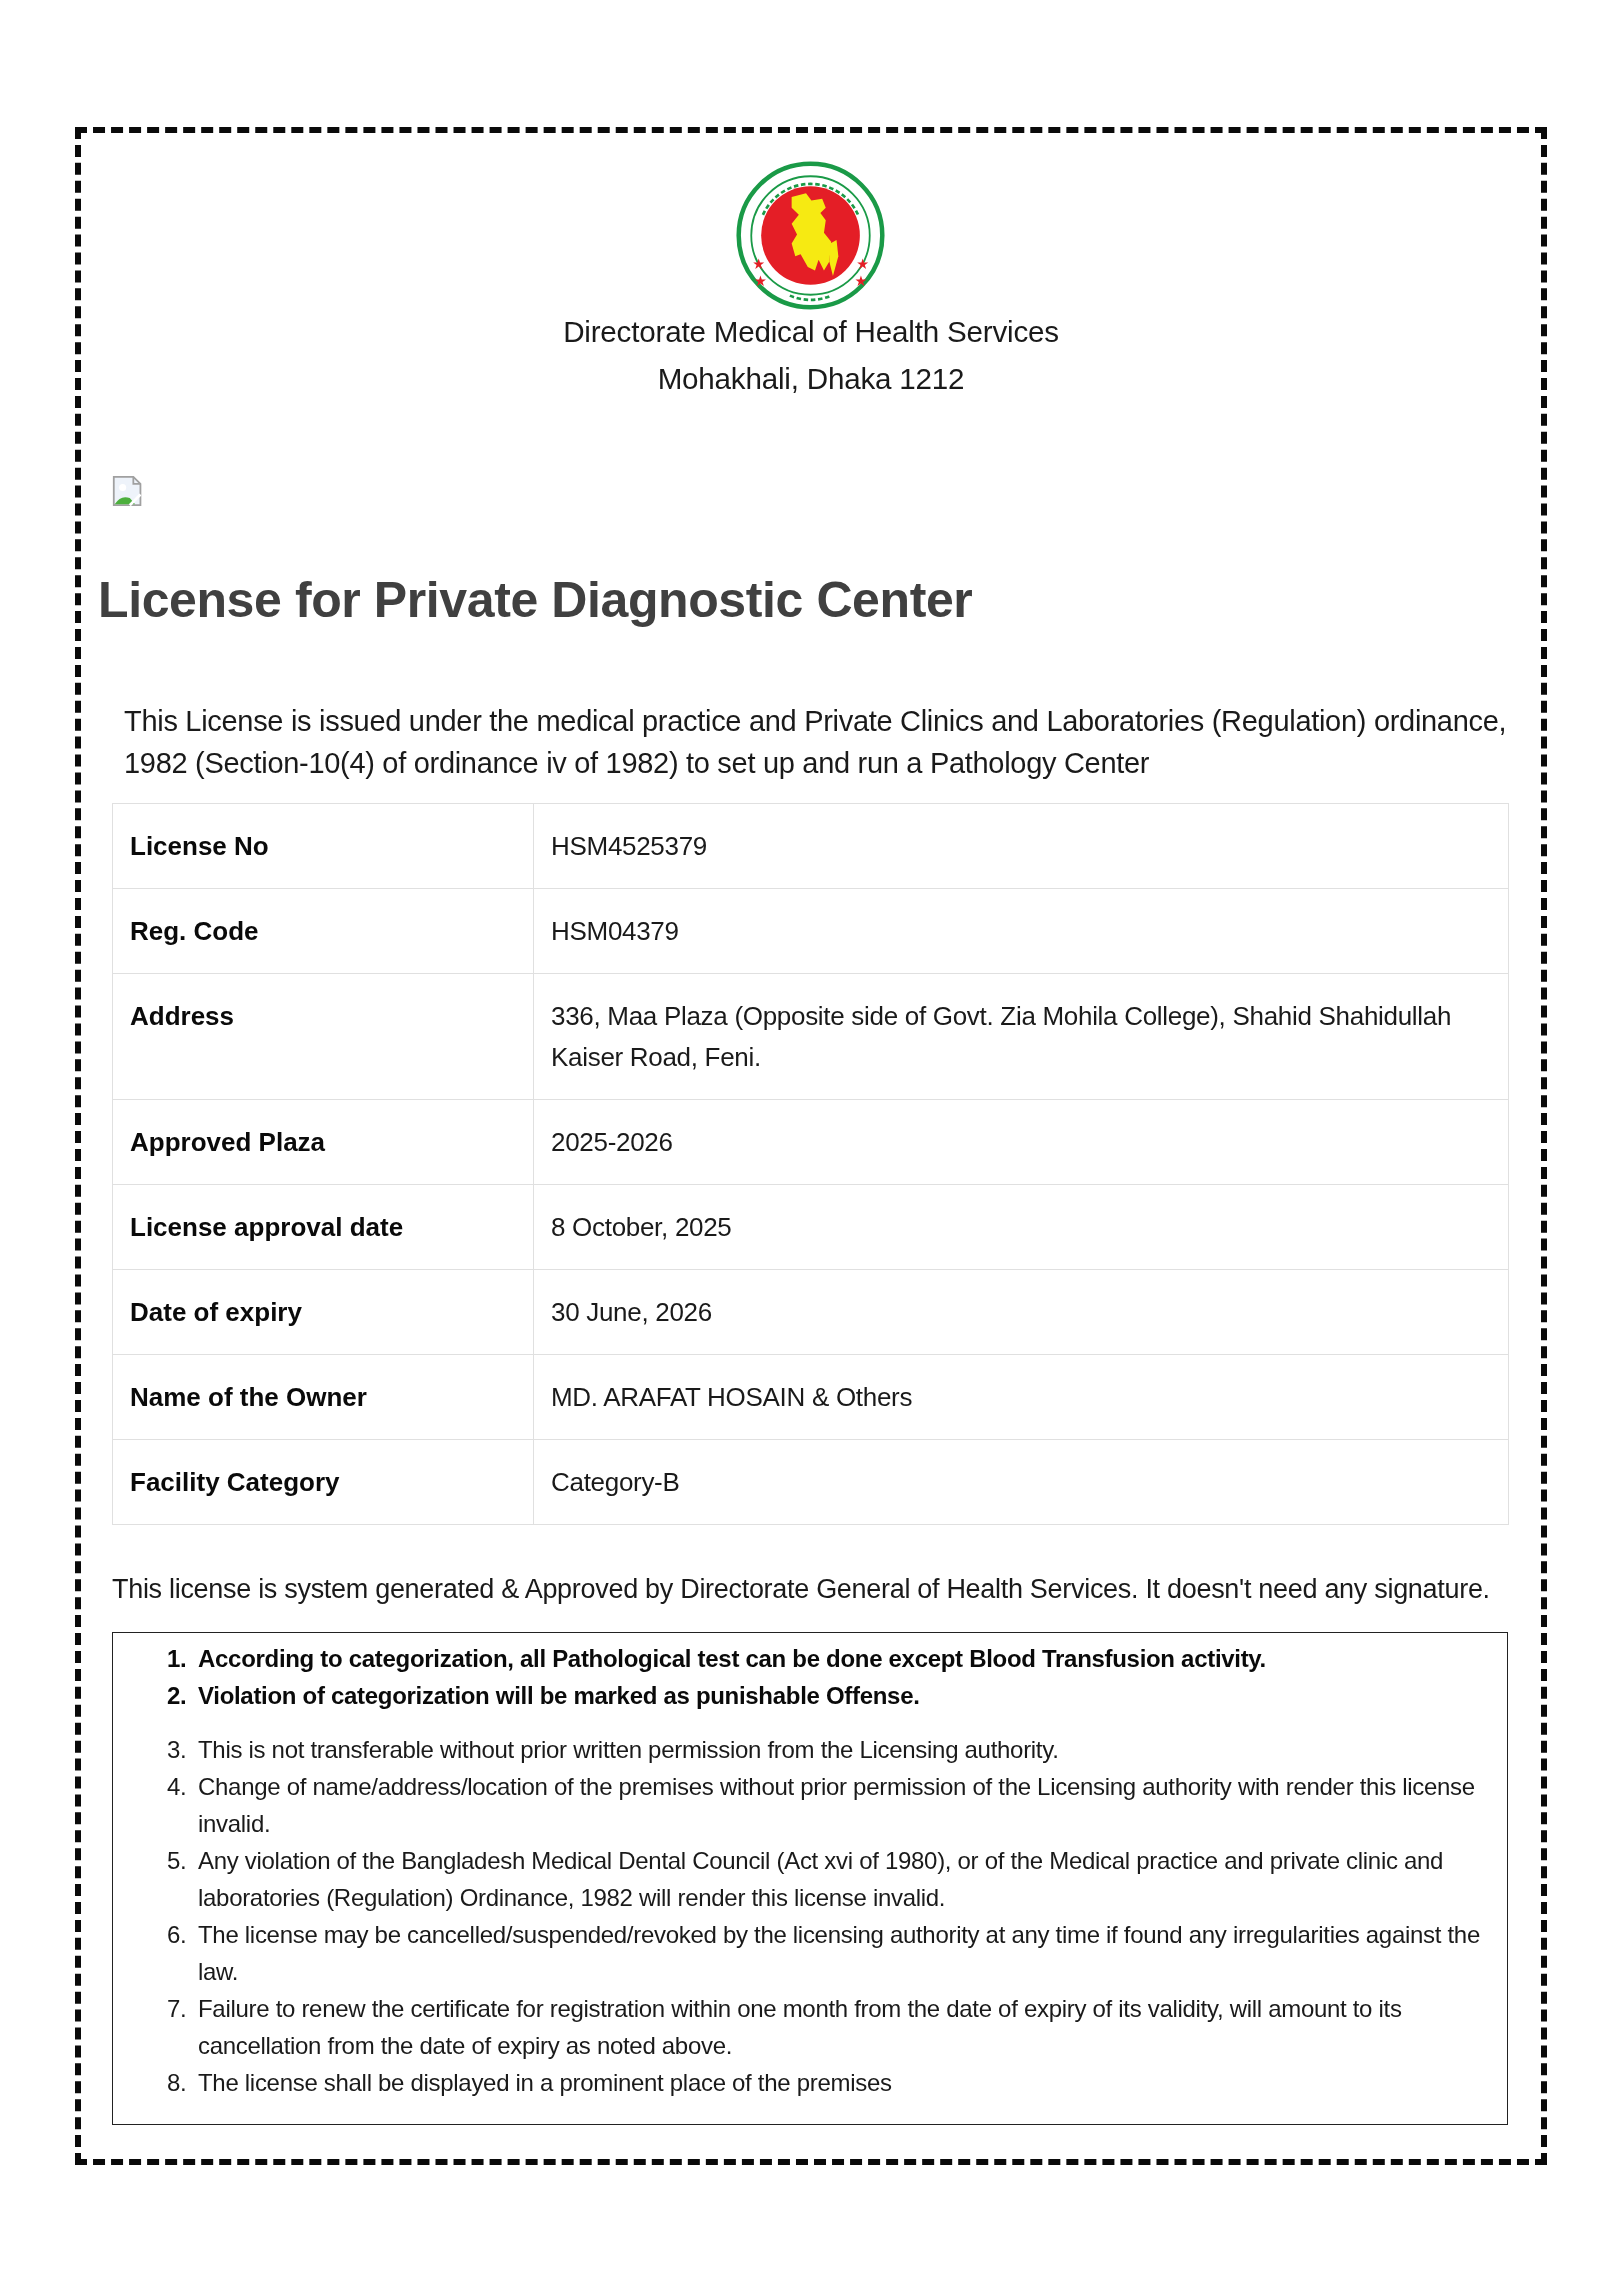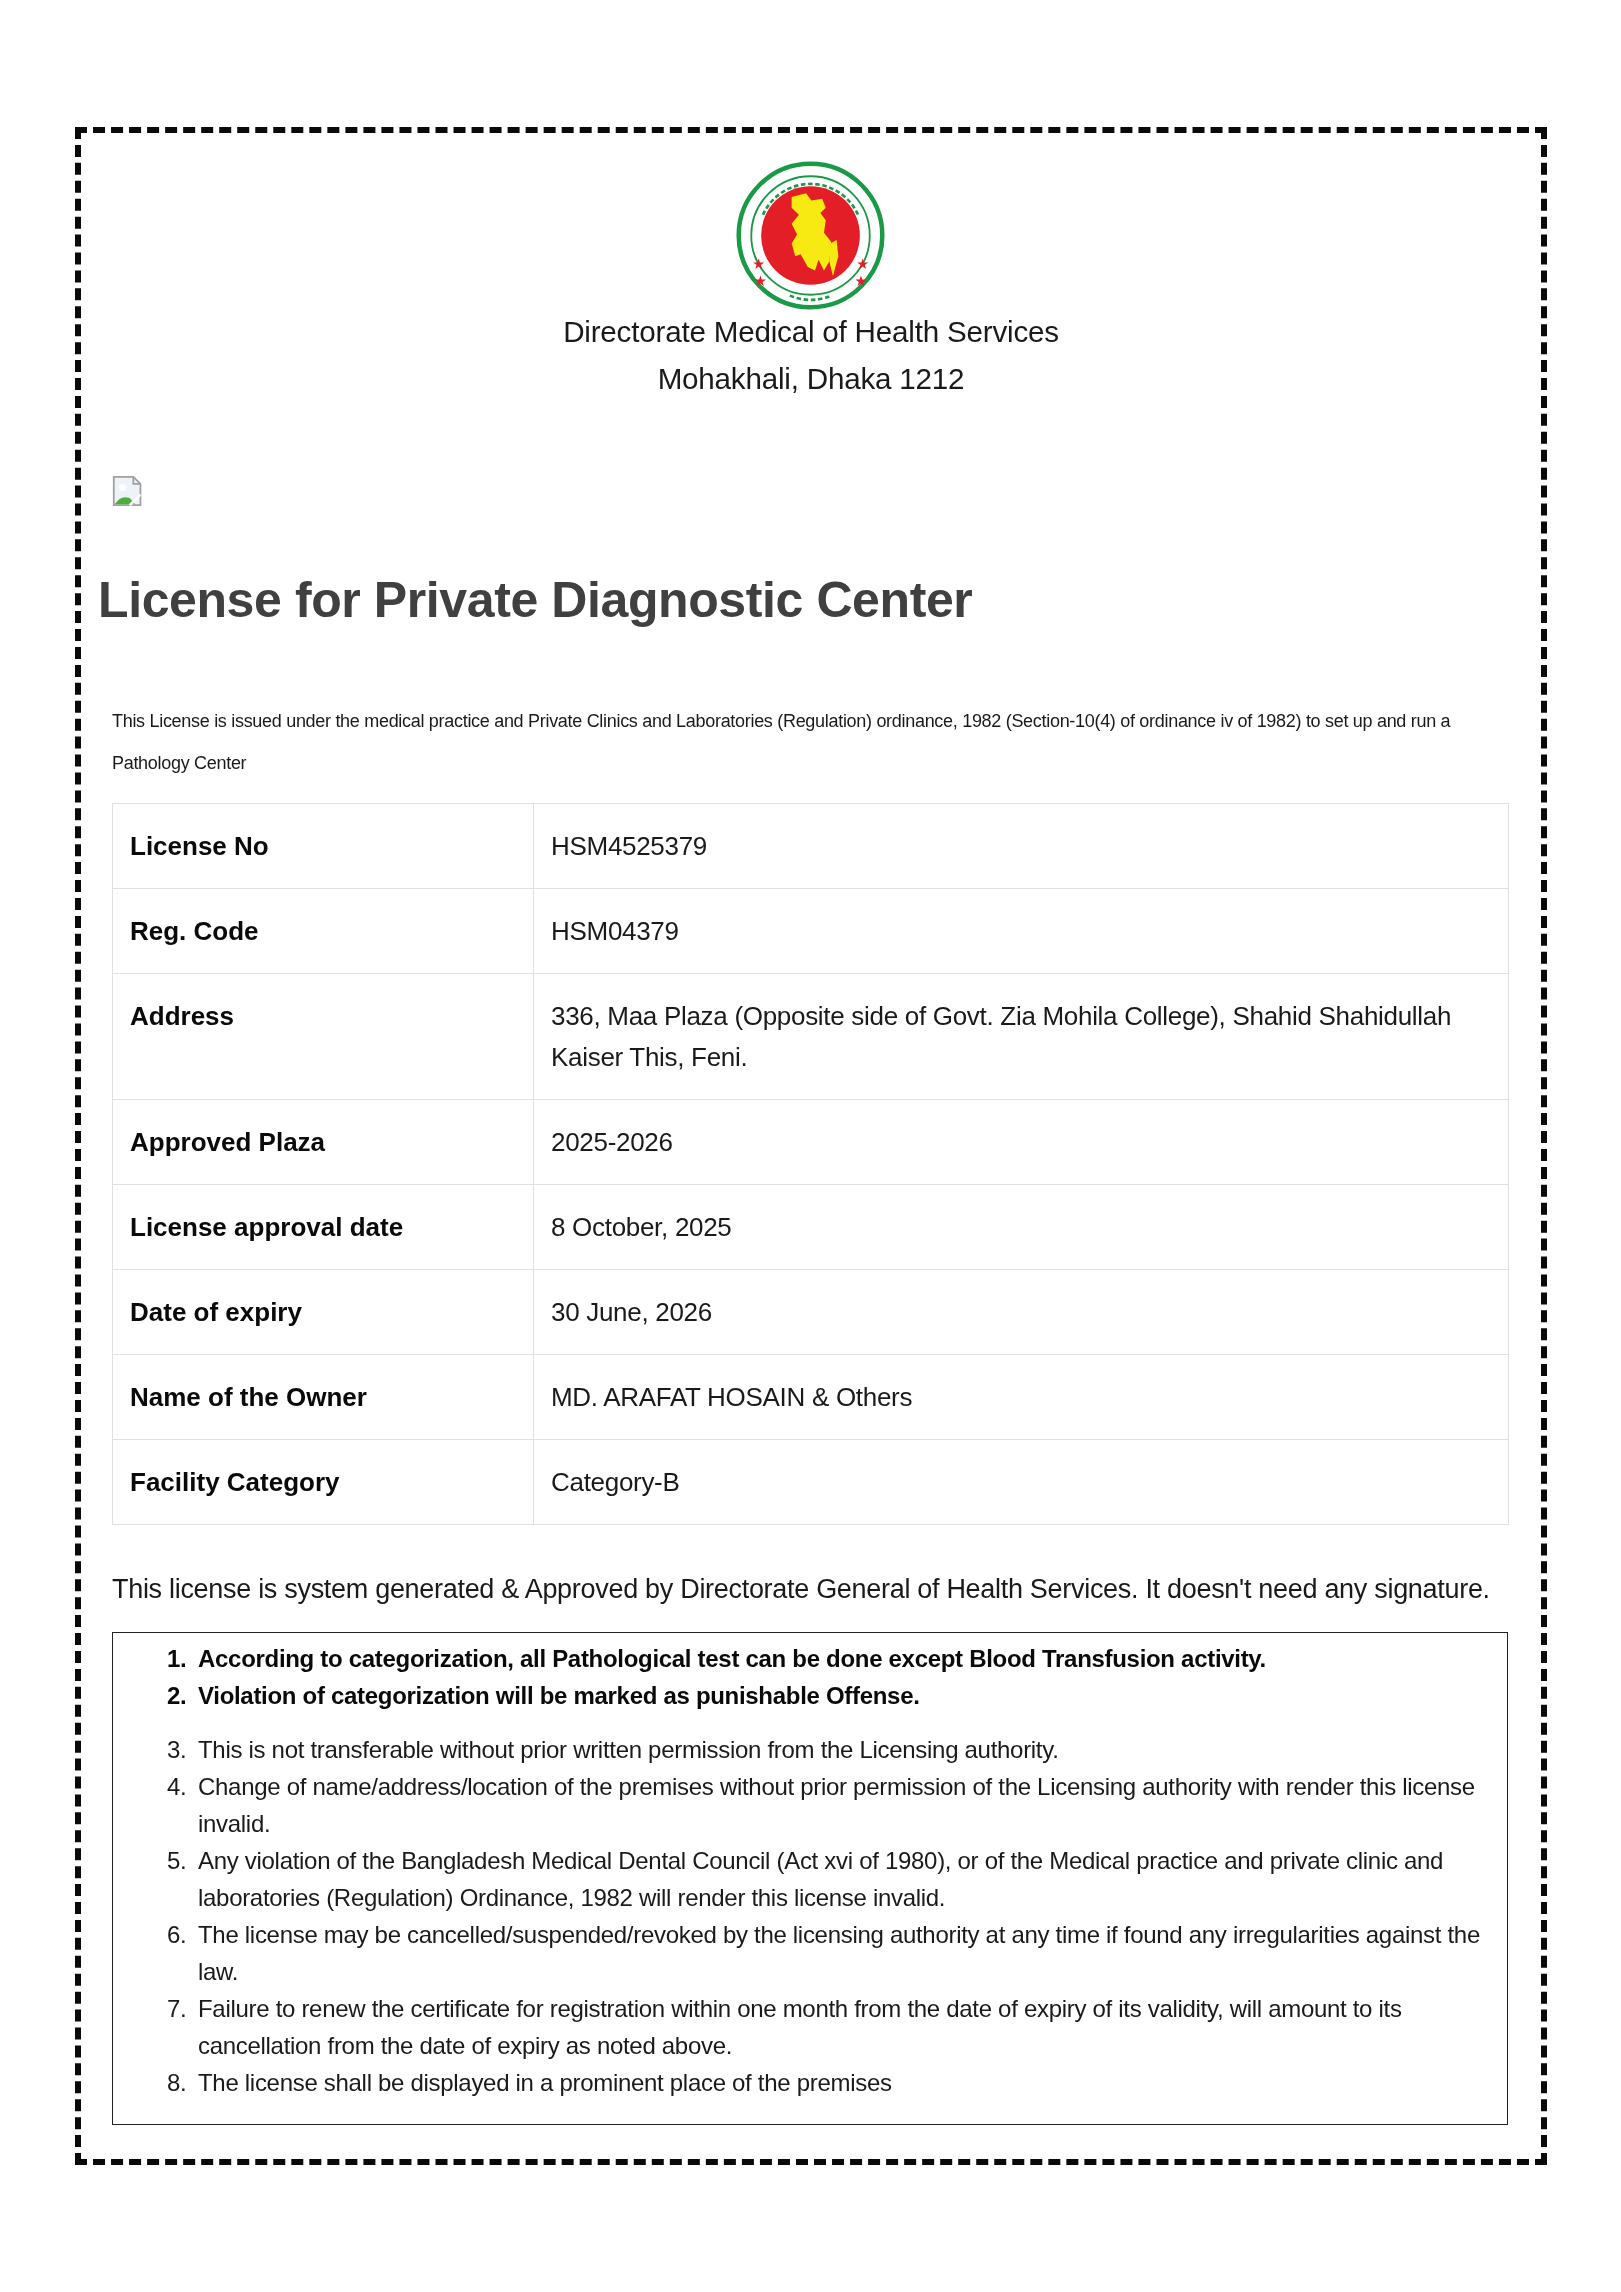--- a/index.html
+++ b/index.html
@@ -13,22 +13,22 @@
   }
   .logo-wrap { position: absolute; left: 736px; top: 161px; width: 149px; height: 149px; }
   .header-lines { position: absolute; left: 0; width: 1622px; top: 308px; text-align: center; }
   .header-line { font-size: 29.6px; line-height: 47px; color: #1a1a1a; letter-spacing: -0.2px; }
   .broken-img { position: absolute; left: 112px; top: 475px; width: 32px; height: 32px; }
   .title {
     position: absolute; left: 82px; top: 555px; margin: 16px;
     font-size: 50px; font-weight: bold; color: #404040; letter-spacing: -0.4px;
   }
   .intro {
-    position: absolute; left: 112px; top: 700px; width: 1406px;
-    font-size: 18px; line-height: 42px; color: #1a1a1a; letter-spacing: -0.3px;
+    position: absolute; left: 124px; top: 700px; width: 1406px;
+    font-size: 29px; line-height: 42px; color: #1a1a1a; letter-spacing: -0.3px;
   }
   table.info {
     position: absolute; left: 112px; top: 803px; width: 1397px;
     border-collapse: collapse; font-size: 26px; color: #1a1a1a;
   }
   table.info td {
     border: 1.8px solid #e0e0e0; padding: 21.5px 16px 21.5px 17px; vertical-align: top;
     line-height: 41px;
   }
   table.info td.label { width: 387px; font-weight: bold; color: #0a0a0a; }
@@ -96,21 +96,21 @@
     <tr>
       <td class="label">License No</td>
       <td class="value">HSM4525379</td>
     </tr>
     <tr>
       <td class="label">Reg. Code</td>
       <td class="value">HSM04379</td>
     </tr>
     <tr>
       <td class="label">Address</td>
-      <td class="value">336, Maa Plaza (Opposite side of Govt. Zia Mohila College), Shahid Shahidullah Kaiser This, Feni.</td>
+      <td class="value">336, Maa Plaza (Opposite side of Govt. Zia Mohila College), Shahid Shahidullah Kaiser Road, Feni.</td>
     </tr>
     <tr>
       <td class="label">Approved Plaza</td>
       <td class="value">2025-2026</td>
     </tr>
     <tr>
       <td class="label">License approval date</td>
       <td class="value">8 October, 2025</td>
     </tr>
     <tr>

